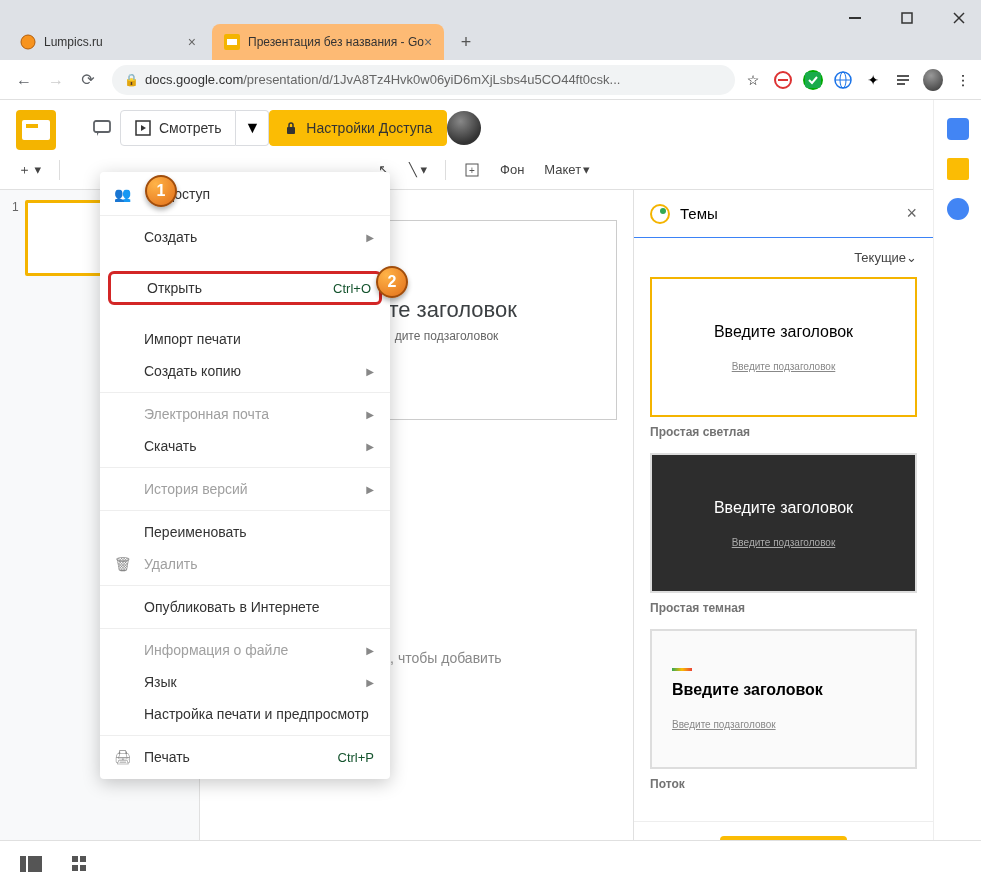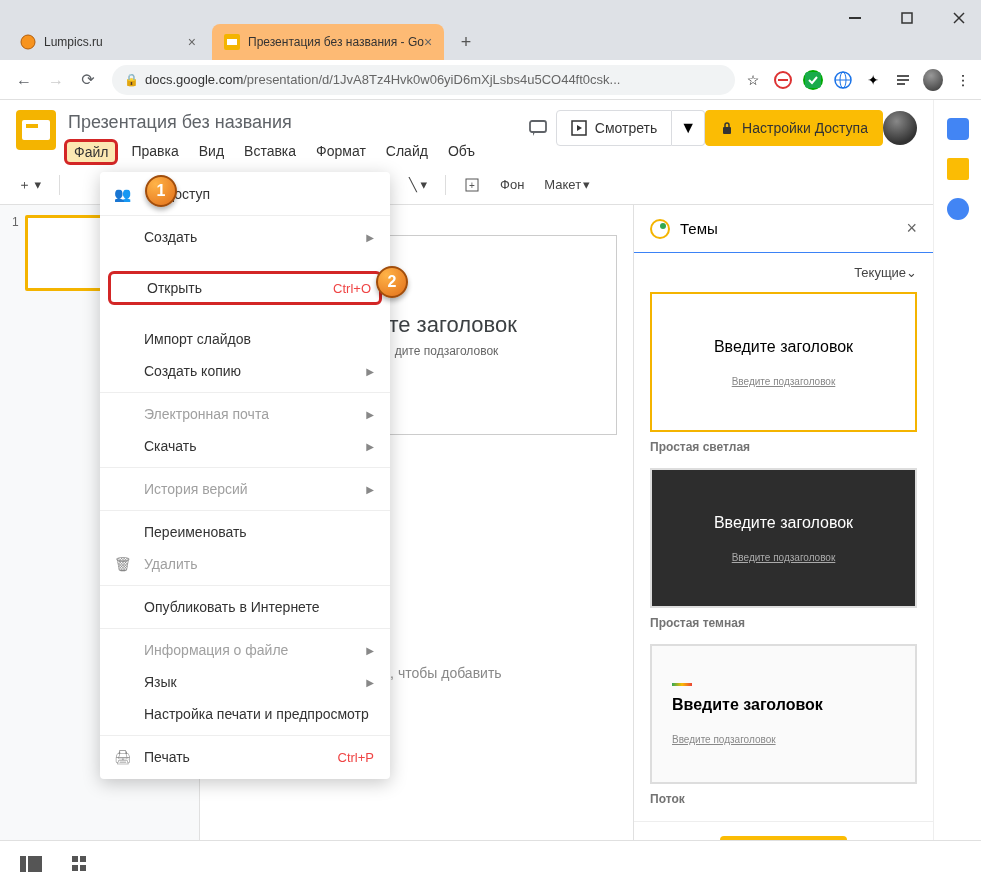--- a/index.html
+++ b/index.html
@@ -76,21 +76,21 @@
 .theme-card.dark .theme-t { color: #fff; }
 .theme-card.dark .theme-s { color: #aaa; }
 .theme-label { font-size: 12px; color: #737373; margin-bottom: 14px; font-weight: bold; }
 .themes-footer { padding: 14px; display: flex; justify-content: center; border-top: 1px solid #eee; }
 .import-btn { background: #fbbc04; padding: 10px 20px; font-size: 14px; font-weight: 500; border-radius: 4px; cursor: pointer; }
 
 .dropdown { position: absolute; left: 100px; top: 172px; width: 290px; background: #fff; box-shadow: 0 4px 18px rgba(0,0,0,.22); border-radius: 4px; z-index: 100; padding: 6px 0; font-size: 14px; }
 .dd-item { padding: 8px 16px 8px 44px; display: flex; align-items: center; color: #333; cursor: pointer; position: relative; }
 .dd-item.disabled { color: #a0a0a0; }
 .dd-item.hl { border: 3px solid #d32626; border-radius: 6px; margin: 18px 8px; padding: 6px 8px 6px 36px; }
-.dd-shortcut { margin-left: auto; color: #ef4444; font-size: 13px; }
+.dd-shortcut { margin-left: auto; color: #14532d; font-size: 13px; }
 .dd-sep { height: 1px; background: #eee; margin: 5px 0; }
 .dd-arrow { margin-left: auto; color: #888; font-size: 10px; }
 .dd-icon { position: absolute; left: 14px; color: #888; font-size: 14px; }
 
 .callout { position: absolute; width: 32px; height: 32px; border-radius: 50%; background: radial-gradient(circle at 30% 25%, #ffb347, #e2701b); color: #fff; font-weight: bold; font-size: 16px; display: flex; align-items: center; justify-content: center; border: 2px solid #a04d0c; z-index: 200; box-shadow: 0 3px 5px rgba(0,0,0,.3); }
 .c1 { left: 145px; top: 175px; }
 .c2 { left: 376px; top: 266px; }
 
 .footer { position: absolute; bottom: 0; left: 0; right: 0; height: 46px; border-top: 1px solid #e0e0e0; background: #fff; display: flex; align-items: center; padding: 0 20px; gap: 30px; }
 .footer-ic { width: 22px; height: 16px; display: flex; gap: 2px; }
@@ -185,32 +185,20 @@
     <span class="ext-ic">⋮</span>
   </div>
 </div>
 
 <div class="app">
   <div class="app-left">
     <div class="app-header">
       <div class="logo">
           <div class="logo-inner"></div>
         </div>
-      <div class="title-area">
-        <div class="doc-title">Презентация без названия</div>
-        <div class="menubar">
-          <div class="menu-item active">Файл</div>
-          <div class="menu-item">Правка</div>
-          <div class="menu-item">Вид</div>
-          <div class="menu-item">Вставка</div>
-          <div class="menu-item">Формат</div>
-          <div class="menu-item">Слайд</div>
-          <div class="menu-item">Объ</div>
-        </div>
-      </div>
       <div class="header-actions">
         <div style="width:36px;height:36px;display:flex;align-items:center;justify-content:center;color:#5f6368">
           <svg width="22" height="22">
               <rect x="3" y="4" width="16" height="11" rx="2" fill="none" stroke="#5f6368" stroke-width="1.8"></rect>
               <path d="M8 15 l-2 4 l0 -4" fill="#5f6368"></path>
             </svg>
         </div>
         <div style="display:flex">
           <div class="hdr-btn" style="border-radius:4px 0 0 4px">
             <svg width="16" height="16">
@@ -314,21 +302,21 @@
   <div class="dd-sep"></div>
   <div class="dd-item">
     <span>Создать</span>
       <span class="dd-arrow">▶</span>
   </div>
   <div class="dd-item hl">
     <span>Открыть</span>
     <span class="dd-shortcut">Ctrl+O</span>
   </div>
   <div class="dd-item">
-      <span>Импорт слайдов</span>
+      <span>Импорт печати</span>
     </div>
   <div class="dd-item">
       <span>Создать копию</span>
       <span class="dd-arrow">▶</span>
     </div>
   <div class="dd-sep"></div>
   <div class="dd-item disabled">
       <span>Электронная почта</span>
       <span class="dd-arrow">▶</span>
     </div>

